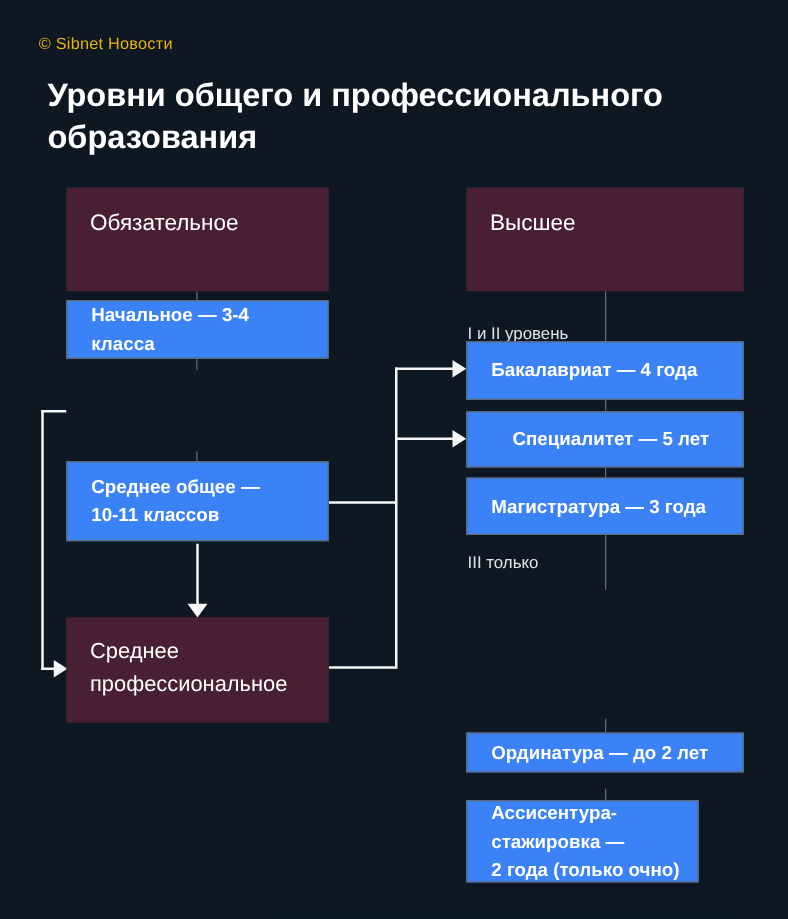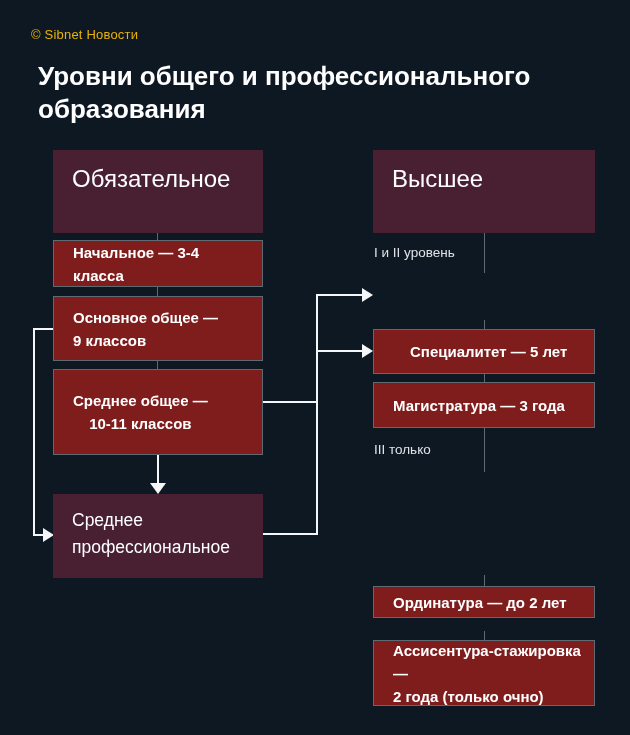--- a/index.html
+++ b/index.html
@@ -1,23 +1,23 @@
 <!DOCTYPE html>
 <html><head>
 <meta charset="utf-8">
 <style>
   html,body{margin:0;padding:0;}
   body{background:#0d1822;font-family:"Liberation Sans",sans-serif;}
   .canvas{position:relative;width:630px;height:735px;background:#0d1822;overflow:hidden;}
   .watermark{position:absolute;left:31px;top:27px;font-size:13px;color:#eab308;letter-spacing:.2px;}
   .title{position:absolute;left:28px;top:50px;margin:10px;width:580px;font-size:26px;line-height:33px;
          font-weight:bold;color:#ffffff;white-space:pre-line;}
-  .hdrbox{position:absolute;background:#482031;color:#ffffff;font-size:24px;line-height:27px;
+  .hdrbox{position:absolute;background:#482031;color:#ffffff;font-size:18px;line-height:27px;
           padding:15px 0 0 19px;box-sizing:border-box;white-space:pre-line;}
-  .box{position:absolute;background:#7f1d1d;border:1px solid #5f6972;color:#ffffff;
+  .box{position:absolute;background:#3b82f6;border:1px solid #5f6972;color:#ffffff;
        font-size:15px;line-height:23px;font-weight:bold;box-sizing:border-box;
        display:flex;align-items:center;padding-left:19px;padding-right:10px;white-space:pre-line;}
   .seclabel{position:absolute;color:#dfe3e7;font-size:13.5px;}
   .gline{position:absolute;background:#5f6972;}
   .wline{position:absolute;background:#f5f6f7;}
   .tri-down{position:absolute;width:0;height:0;border-left:8px solid transparent;
             border-right:8px solid transparent;border-top:11px solid #f5f6f7;}
   .tri-right{position:absolute;width:0;height:0;border-top:7px solid transparent;
              border-bottom:7px solid transparent;border-left:11px solid #f5f6f7;}
 </style>
@@ -52,29 +52,28 @@
   <div class="wline" style="left:263px;top:401px;width:54px;height:2px;"></div>
   <div class="wline" style="left:263px;top:533px;width:54px;height:2px;"></div>
   <div class="wline" style="left:316px;top:294px;width:2px;height:241px;"></div>
   <div class="wline" style="left:316px;top:294px;width:47px;height:2px;"></div>
   <div class="tri-right" style="left:362px;top:288px;"></div>
   <div class="wline" style="left:316px;top:350px;width:47px;height:2px;"></div>
   <div class="tri-right" style="left:362px;top:344px;"></div>
 
   <div class="hdrbox" style="left:53px;top:150px;width:210px;height:83px;">Обязательное</div>
   <div class="box" style="left:53px;top:240px;width:210px;height:47px;">Начальное — 3-4 класса</div>
-  <div class="box" style="left:53px;top:296px;width:210px;height:65px;">Основное общее —
-9 классов</div>
-  <div class="box" style="left:53px;top:369px;width:210px;height:86px;text-align:center;">Среднее общее —
+  <div class="box" style="left:53px;top:369px;width:210px;height:64px;">Среднее общее —
 10-11 классов</div>
   <div class="hdrbox" style="left:53px;top:494px;width:210px;height:84px;padding-top:13px;font-size:17.5px;">Среднее
 профессиональное</div>
 
   <div class="hdrbox" style="left:373px;top:150px;width:222px;height:83px;">Высшее</div>
-  <div class="seclabel" style="left:374px;top:245px;">I и II уровень</div>
+  <div class="seclabel" style="left:374px;top:259px;">I и II уровень</div>
+  <div class="box" style="left:373px;top:273px;width:222px;height:47px;">Бакалавриат — 4 года</div>
   <div class="box" style="left:373px;top:329px;width:222px;height:45px;padding-left:36px;">Специалитет — 5 лет</div>
   <div class="box" style="left:373px;top:382px;width:222px;height:46px;">Магистратура — 3 года</div>
   <div class="seclabel" style="left:374px;top:442px;">III только</div>
   <div class="box" style="left:373px;top:586px;width:222px;height:32px;">Ординатура — до 2 лет</div>
-  <div class="box" style="left:373px;top:640px;width:222px;height:66px;">Ассисентура-стажировка —
+  <div class="box" style="left:373px;top:640px;width:186px;height:66px;">Ассисентура-стажировка —
 2 года (только очно)</div>
 
 </div>
 
 </body></html>

